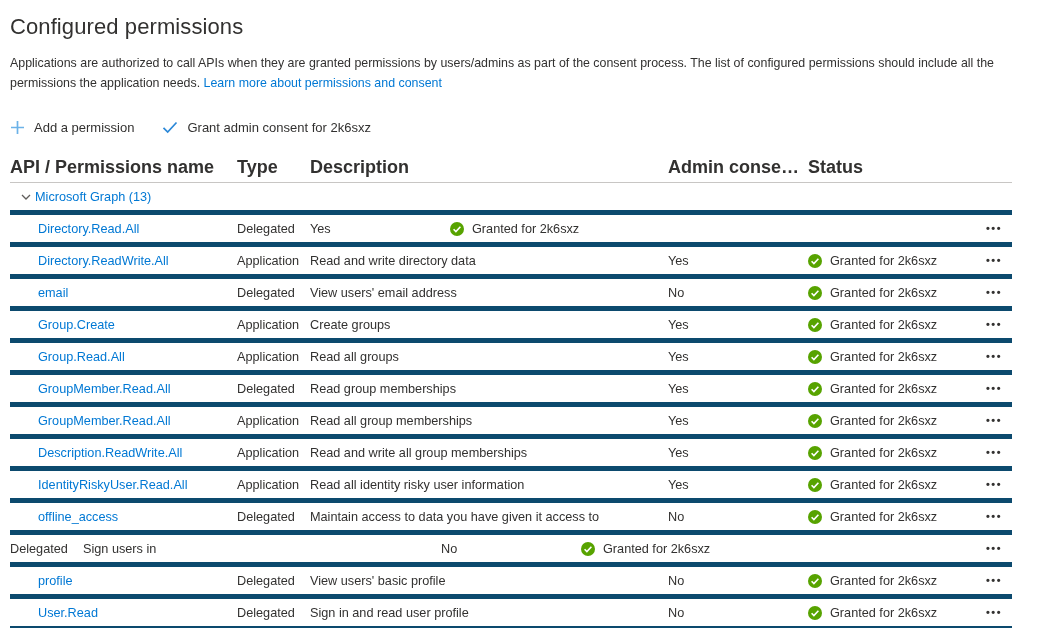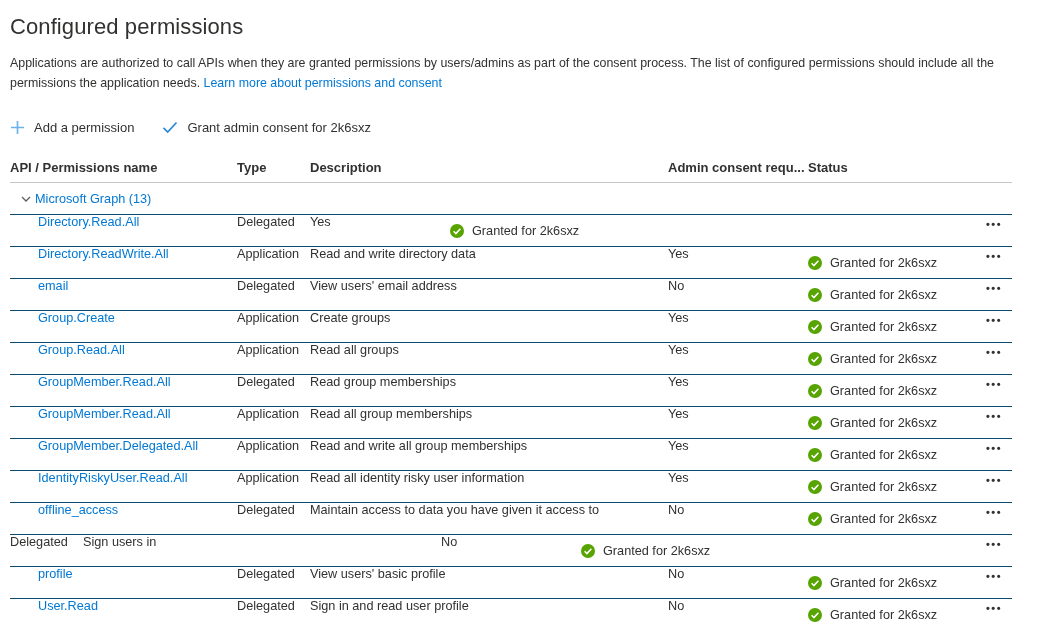--- a/index.html
+++ b/index.html
@@ -46,28 +46,29 @@
     padding: 2px 0;
   }
   .toolbar-btn .ic { display: inline-flex; align-items: center; }
 
   .grid { margin-top: 16px; width: 1002px; }
   .thead {
     display: flex;
     align-items: center;
     height: 30px;
     border-bottom: 1px solid #c8c6c4;
-    font-size: 13px;
+    font-size: 18px;
     font-weight: 700;
     color: #323130;
   }
   .trow {
     display: flex;
+    align-items: center;
     height: 32px;
-    border-bottom: 1px solid #0c4a6e;
+    border-bottom: 5px solid #0c4a6e;
     font-size: 12.7px;
   }
   .c { flex: 0 0 auto; white-space: nowrap; overflow: hidden; text-overflow: ellipsis; }
   .c.name   { width: 227px; }
   .c.type   { width: 73px;  }
   .c.desc   { width: 358px; }
   .c.admin  { width: 140px; }
   .c.status { width: 162px; display: flex; align-items: center; gap: 8px; }
   .c.menu   { flex: 1 1 auto; text-align: right; padding-right: 10px; }
 
@@ -289,21 +290,21 @@
       </span>
       <span>Granted for 2k6sxz</span>
     </div>
     <div class="c menu">
       <button class="dots-btn">•••</button>
     </div>
   </div>
 
   <div class="trow">
     <div class="c name">
-      <a class="perm-link">GroupMember.Delegated.All</a>
+      <a class="perm-link">Description.ReadWrite.All</a>
     </div>
     <div class="c type">Application</div>
     <div class="c desc">Read and write all group memberships</div>
     <div class="c admin">Yes</div>
     <div class="c status">
       <span class="check-circle">
         <svg width="14" height="14" viewBox="0 0 14 14">
                 <circle cx="7" cy="7" r="7" fill="#57a300"></circle>
                 <path d="M3.6 7.3l2.3 2.3 4.5-4.8" stroke="#ffffff" stroke-width="1.6" fill="none"></path>
               </svg>

